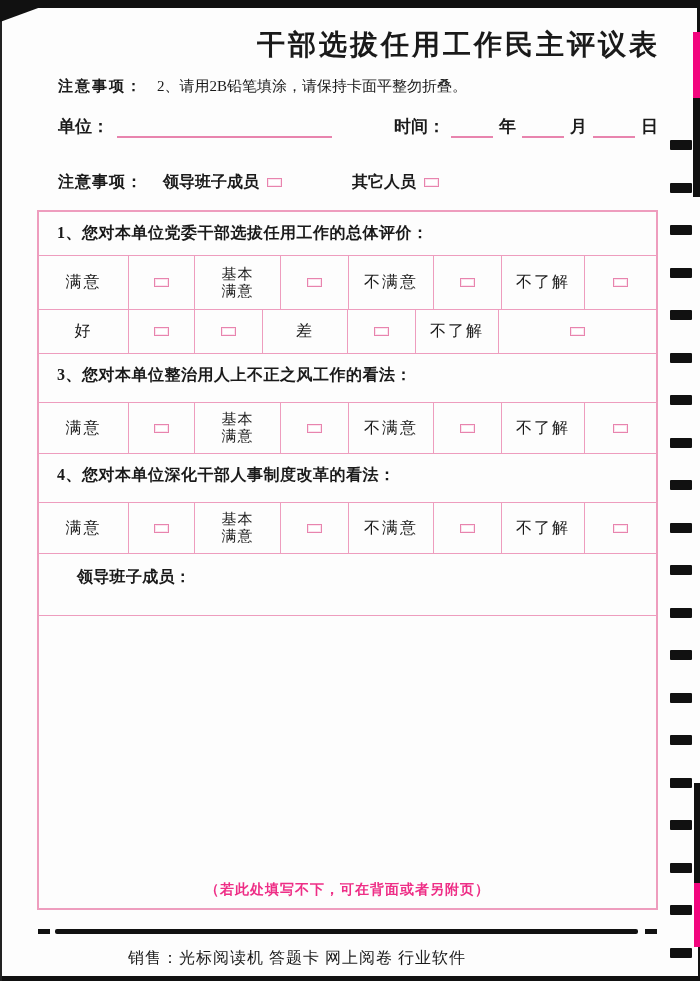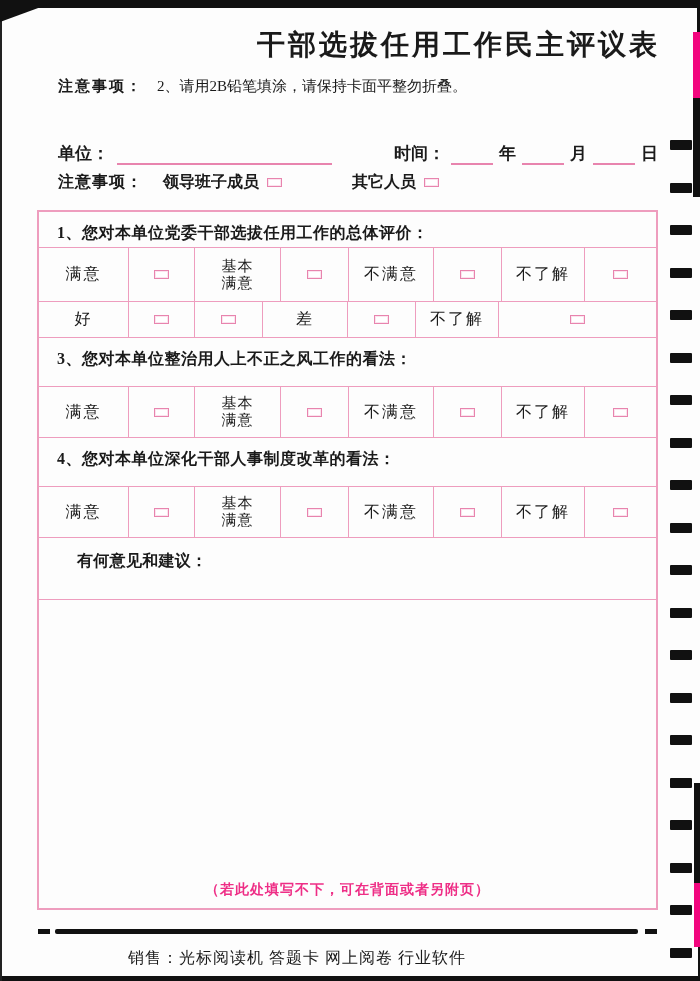--- a/index.html
+++ b/index.html
@@ -33,21 +33,21 @@
   .tmark{position:absolute;left:670px;width:22px;height:10px;background:var(--mark-black);border-radius:1px;}
 
   
   .title{position:absolute;left:0;top:26px;width:612px;text-align:right;
     font-size:28px;font-weight:bold;letter-spacing:3px;margin-left:48px;}
   .notes{position:absolute;left:58px;top:71px;display:flex;font-size:15px;line-height:30px;}
   .notes-label{font-weight:bold;letter-spacing:2px;margin-right:14px;}
   .fill-bar{display:inline-block;width:17px;height:7px;background:#111;margin:0 5px;vertical-align:middle;}
 
   
-  .info-row{position:absolute;left:58px;top:142px;width:600px;font-size:17px;font-weight:bold;}
+  .info-row{position:absolute;left:58px;top:115px;width:600px;font-size:17px;font-weight:bold;}
   .u-line{display:inline-block;border-bottom:2px solid var(--checkbox-border);height:18px;vertical-align:bottom;}
   .unit-line{width:215px;margin-left:8px;}
   .time-label{margin-left:62px;}
   .short-line{width:42px;margin:0 6px;}
 
   
   .cat-row{position:absolute;left:58px;top:172px;font-size:16px;font-weight:bold;display:flex;align-items:center;}
   .cat-label{letter-spacing:1px;margin-right:20px;}
   .cb{display:inline-block;width:15px;height:9px;border:1px solid var(--checkbox-border);
     background:#fff;box-shadow:inset 0 0 0 1px #fbe4ee;}
@@ -58,21 +58,21 @@
   .form-table{position:absolute;left:37px;top:210px;width:621px;height:700px;
     border:2px solid var(--table-border);display:flex;flex-direction:column;background:transparent;}
   .t-row{border-bottom:1px solid var(--table-border);flex:none;}
   .q-head{font-size:16px;font-weight:bold;padding:11px 0 0 18px;letter-spacing:0.5px;}
   .opt-row{display:flex;}
   .cell{border-right:1px solid var(--table-border);display:flex;align-items:center;justify-content:center;
     font-size:16px;letter-spacing:2px;}
   .cell:last-child{border-right:none;flex:1;}
   .c1{width:90px;}.c2{width:66px;}.c3{width:86px;}.c4{width:68px;}.c5{width:85px;}.c6{width:68px;}.c7{width:83px;}
   .wrap2{display:inline-block;width:36px;line-height:17px;font-size:15px;text-align:center;letter-spacing:1px;}
-  .h48{height:36px;}.h49{height:49px;}.h51{height:51px;}.h54{height:54px;}.h62{height:62px;}
+  .h48{height:44px;}.h49{height:49px;}.h51{height:51px;}.h54{height:54px;}.h62{height:62px;}
   .q5-head{font-size:16px;font-weight:bold;padding:10px 14px 0 18px;line-height:25px;letter-spacing:0.3px;}
   .q5-line2{padding-left:20px;}
   .answer-area{flex:1;position:relative;border-bottom:none;}
   .overflow-note{position:absolute;left:0;bottom:9px;width:100%;text-align:center;
     color:var(--note-pink);font-size:14px;font-weight:bold;letter-spacing:1px;}
 
   
   .cut-dash-l{position:absolute;left:38px;top:929px;width:12px;height:5px;background:var(--mark-black);}
   .cut-line{position:absolute;left:55px;top:929px;width:583px;height:5px;background:var(--mark-black);border-radius:2px;}
   .cut-dash-r{position:absolute;left:645px;top:929px;width:12px;height:5px;background:var(--mark-black);}
@@ -215,21 +215,21 @@
     <div class="cell c6">
         <span class="cb"></span>
       </div>
     <div class="cell c7">不了解</div>
     <div class="cell">
         <span class="cb"></span>
       </div>
   </div>
 
   <div class="t-row q5-head h62">
-    <div class="q5-line2">有何意见和建议：</div>
+    <div class="q5-line2">领导班子成员：</div>
   </div>
   <div class="t-row answer-area">
     <div class="overflow-note">（若此处填写不下，可在背面或者另附页）</div>
   </div>
 
 </div>
 
 <div class="cut-dash-l"></div>
 <div class="cut-line"></div>
 <div class="cut-dash-r"></div>

